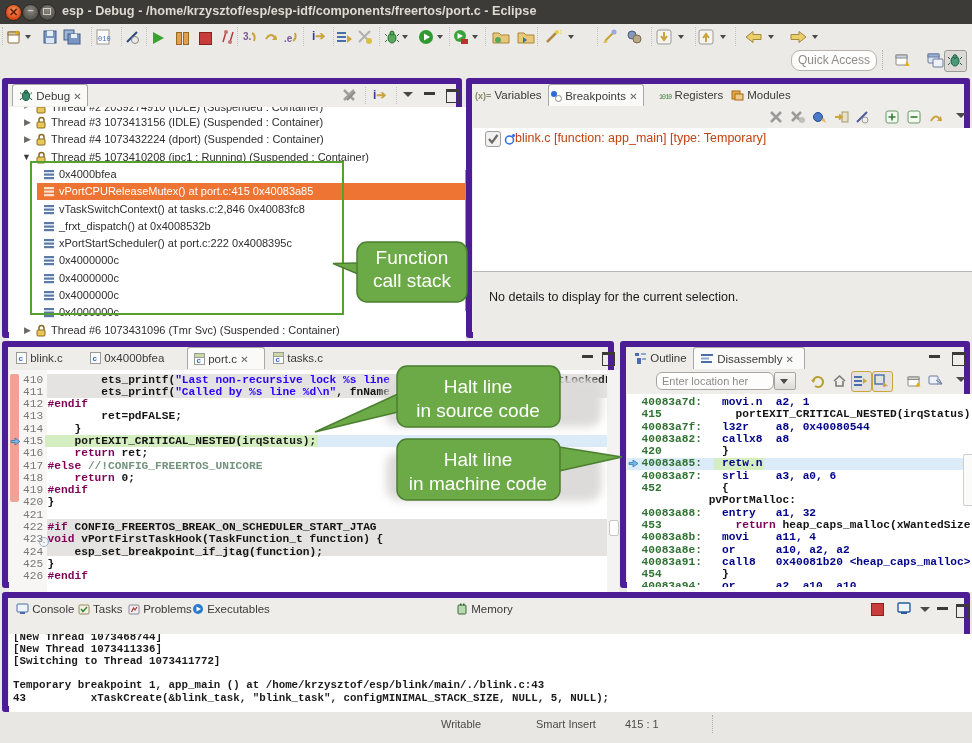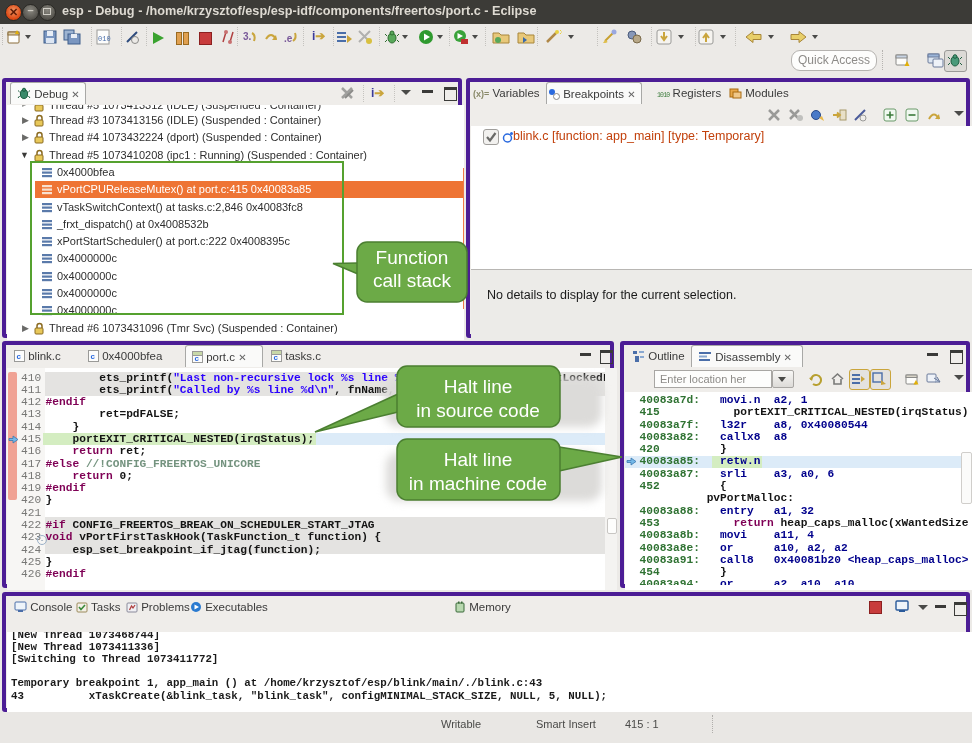--- a/index.html
+++ b/index.html
@@ -1,20 +1,20 @@
 <!DOCTYPE html>
 <html><head>
 <meta charset="utf-8">
 <style>
 html,body{margin:0;padding:0;}
 body{width:972px;height:743px;position:relative;overflow:hidden;background:#eceae7;
  font-family:"Liberation Sans",sans-serif;font-size:11px;color:#2e2e2e;}
 .ab{position:absolute;}
 .mono{font-family:"Liberation Mono",monospace;}
-.panel{position:absolute;background:#efedea;border:4px solid #4c1d95;border-radius:3px;box-sizing:border-box;}
+.panel{position:absolute;background:#efedea;border:6px solid #4c1d95;border-radius:3px;box-sizing:border-box;}
 .pcontent{position:absolute;background:#ffffff;overflow:hidden;}
 .tab{position:absolute;top:0;height:22px;line-height:22px;white-space:nowrap;color:#3a3a3a;font-size:11.5px;}
 .tab.active{background:#fafaf9;border:1px solid #a8a8a6;border-bottom:none;border-radius:3px 3px 0 0;box-sizing:border-box;}
 .ticon{display:inline-block;vertical-align:-2px;}
 .minmax{position:absolute;width:11px;height:9px;}
 .kw{color:#7f0055;font-weight:bold;}
 .str{color:#2a00ff;}
 .cmt{color:#74937f;}
 .addr{color:#2f7232;}
 .ins{color:#00008c;}
@@ -233,21 +233,21 @@
 <div class="ab" style="left:395px;top:8px;width:0;height:0;border-left:5px solid transparent;border-right:5px solid transparent;border-top:5.5px solid #4a4a48;"></div>
 <div class="minmax" style="left:416px;top:8px;border-top:3px solid #3a3a38;"></div>
 <div class="minmax" style="left:438px;top:5px;height:10px;border:1.5px solid #3a3a38;border-top-width:3px;"></div>
 <div class="pcontent" style="left:1px;top:23px;width:457px;height:235px;font-size:11px;">
   <div class="ab" style="left:0;top:-8px;width:456px;height:17px;overflow:hidden;">
         <span style="position:absolute;left:15px;top:1px;color:#9a9a98;font-size:9px;">▶</span>
         <svg style="position:absolute;left:26px;top:2px" width="13" height="13">
           <rect x="2" y="6" width="8" height="6" rx="1" fill="#e8c85a" stroke="#8a6a20"></rect>
           <path d="M4 6 v-2 a2.5 2.5 0 0 1 5 0 v2" fill="none" stroke="#8a6a20" stroke-width="1.5"></path>
         </svg>
-        <span style="position:absolute;left:42px;top:2px;">Thread #5 1073413312 (IDLE) (Suspended : Container)</span>
+        <span style="position:absolute;left:42px;top:2px;">Thread #2 2039274910 (IDLE) (Suspended : Container)</span>
       </div>
   <div class="ab" style="left:0;top:7px;width:456px;height:17px;">
         <span style="position:absolute;left:15px;top:3px;font-size:9px;color:#6a6a68;">▶</span>
         <svg style="position:absolute;left:26px;top:2px" width="13" height="13">
           <rect x="2" y="6" width="8" height="6" rx="1" fill="#e8c85a" stroke="#8a6a20"></rect>
           <path d="M4 6 v-2 a2.5 2.5 0 0 1 5 0 v2" fill="none" stroke="#8a6a20" stroke-width="1.5"></path>
         </svg>
         <span style="position:absolute;left:42px;top:2px;">Thread #3 1073413156 (IDLE) (Suspended : Container)</span>
       </div>
   <div class="ab" style="left:0;top:24.3px;width:456px;height:17px;">
@@ -512,21 +512,21 @@
       </svg> Outline</div>
 <div class="tab active" style="left:67px;width:112px;padding-left:6px;">
   <svg class="ticon" width="14" height="12">
         <rect x="1" y="1" width="12" height="2" fill="#4a6ea9"></rect>
         <rect x="1" y="4.5" width="8" height="2" fill="#8aa8d0"></rect>
         <rect x="1" y="8" width="11" height="2" fill="#4a6ea9"></rect>
       </svg> Disassembly <span style="color:#666;font-size:10px;">✕</span></div>
 <div class="minmax" style="left:303px;top:8px;border-top:3px solid #3a3a38;"></div>
 <div class="minmax" style="left:326px;top:5px;height:10px;border:1.5px solid #3a3a38;border-top-width:3px;"></div>
 <div class="ab" style="left:0;top:23px;width:348px;height:24px;">
-  <div class="ab" style="left:30px;top:2px;width:118px;height:18px;background:#fdfdfc;border:1px solid #a8a6a3;border-radius:0;color:#8d8b88;font-size:11px;line-height:17px;padding-left:5px;box-sizing:border-box;white-space:nowrap;overflow:hidden;">Enter location her</div>
+  <div class="ab" style="left:30px;top:2px;width:118px;height:18px;background:#fdfdfc;border:1px solid #a8a6a3;border-radius:6px;color:#8d8b88;font-size:11px;line-height:17px;padding-left:5px;box-sizing:border-box;white-space:nowrap;overflow:hidden;">Enter location her</div>
   <div class="ab" style="left:148px;top:2px;width:22px;height:18px;background:linear-gradient(#f8f7f5,#dddbd8);border:1px solid #a8a6a3;border-radius:2px;box-sizing:border-box;"></div>
   <div class="ab" style="left:154px;top:9px;width:0;height:0;border-left:4.5px solid transparent;border-right:4.5px solid transparent;border-top:5px solid #4a4a48;"></div>
   <svg class="ab" style="left:184px;top:4px" width="15" height="14">
         <path d="M3 8 a5 5 0 1 1 2 4" stroke="#b8a030" stroke-width="2" fill="none"></path>
         <path d="M1 6 l4 -1 l-1 4 z" fill="#b8a030"></path>
       </svg>
   <svg class="ab" style="left:206px;top:4px" width="15" height="14">
         <path d="M2 7 L7.5 2 L13 7 M4 7 v5 h7 v-5" stroke="#7a7a78" stroke-width="1.6" fill="none"></path>
       </svg>
   <div class="ab" style="left:225px;top:1px;width:19px;height:19px;background:#e4e2de;border:1px solid #caa53c;border-radius:3px;"></div>

